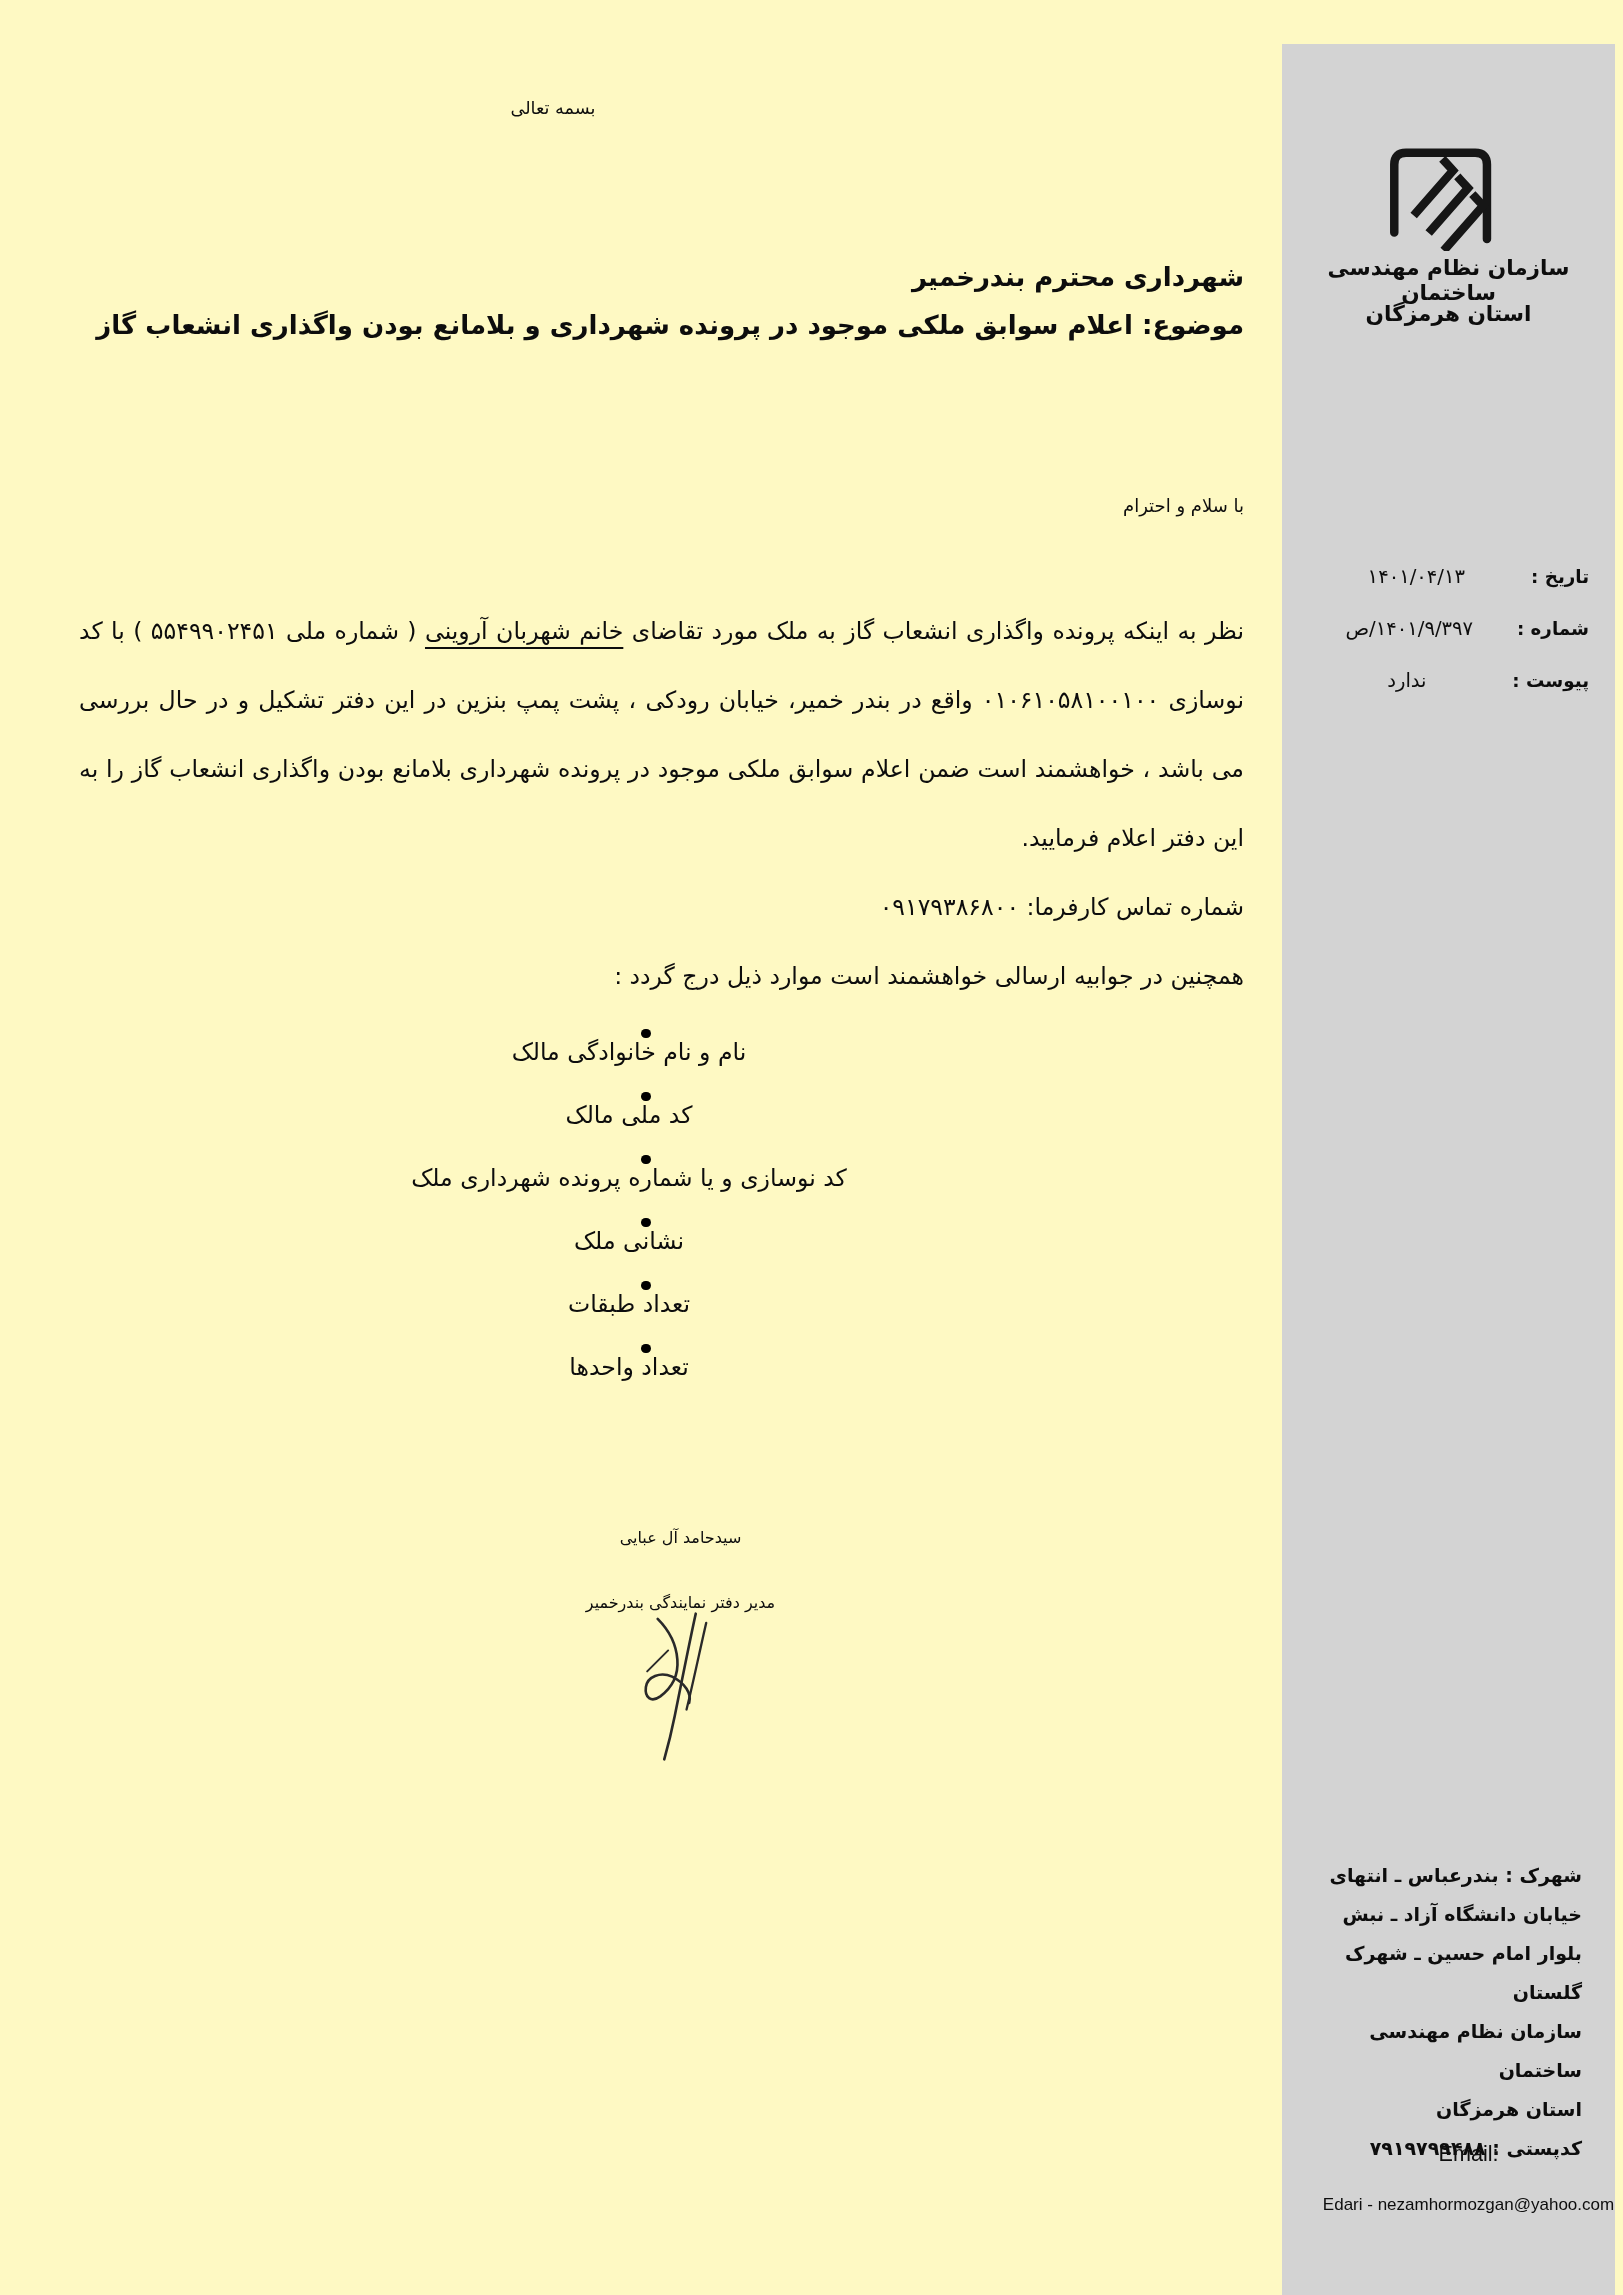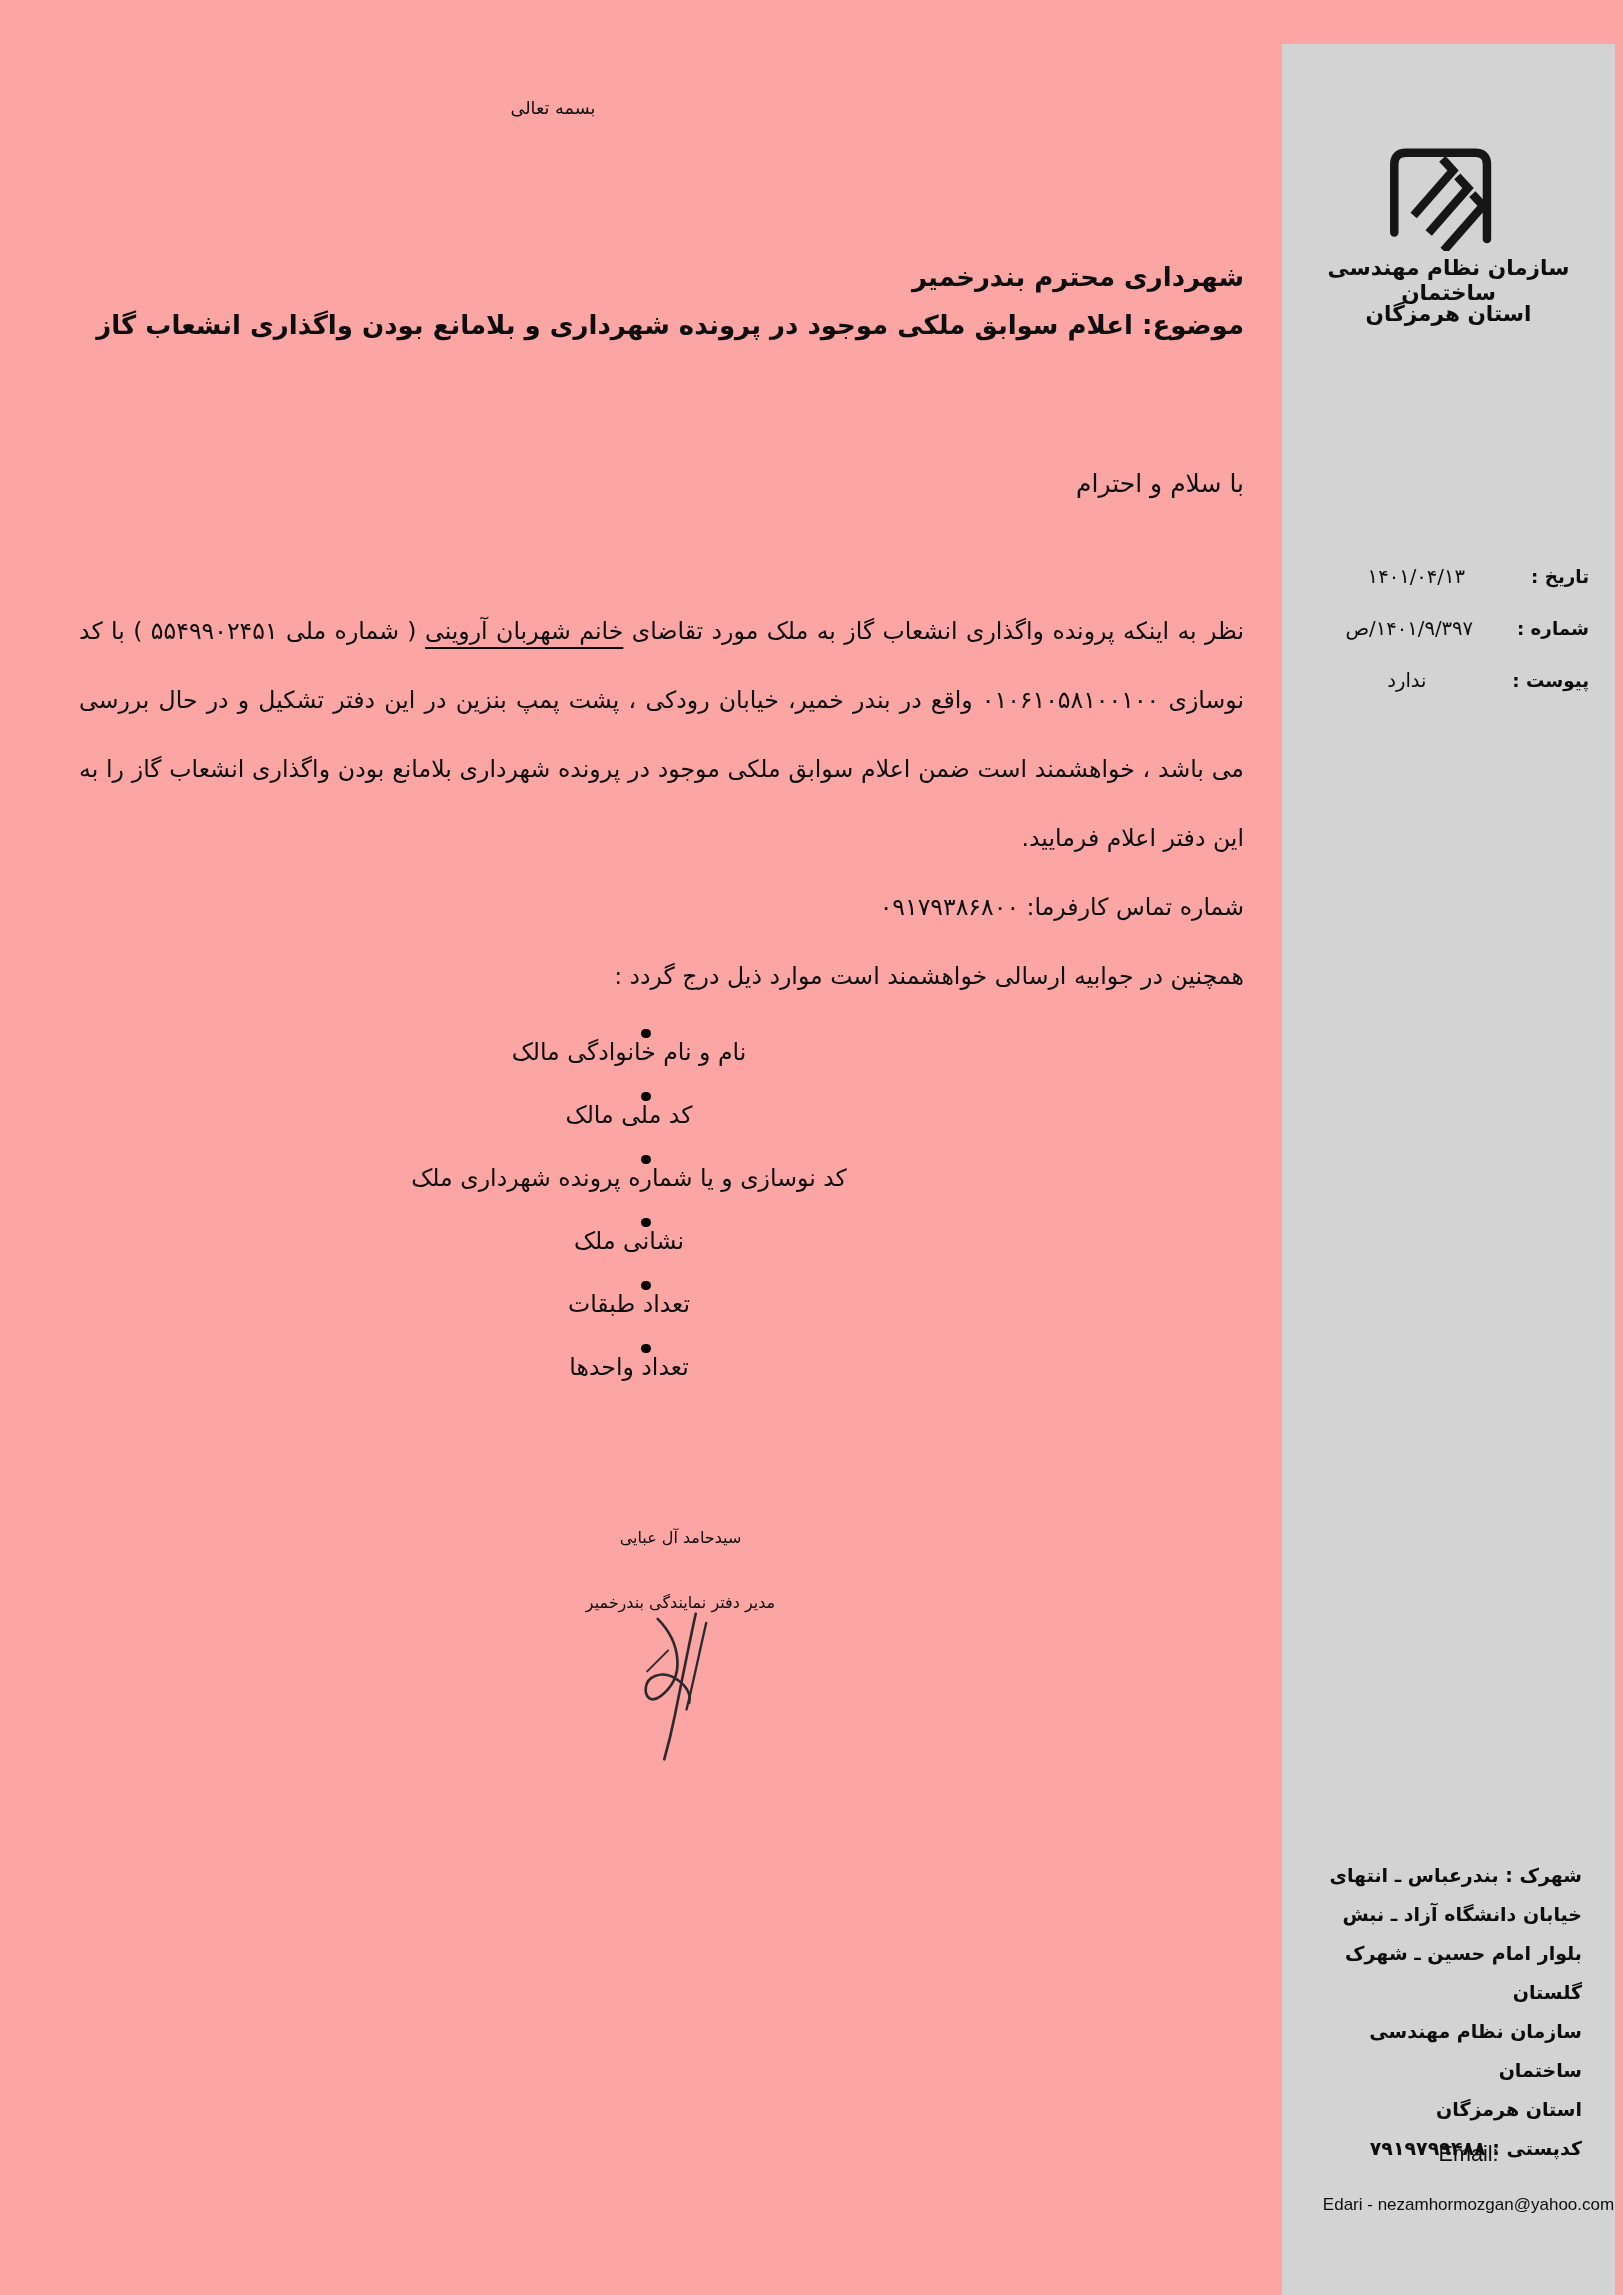--- a/index.html
+++ b/index.html
@@ -1,28 +1,28 @@
 <!DOCTYPE html>
 <html lang="fa" style="--sidebar-bg: #d3d3d3;font-size:10.5px"><head>
 <meta charset="utf-8">
 <style>
   html,body{margin:0;padding:0;background:#ffffff;}
   .page{
     position:relative;
     width:1623px;height:2295px;
-    background:#fca5a5;
+    background:#fef9c3;
     font-family:"DejaVu Sans",sans-serif;
     color:#0d0d0d;
     overflow:hidden;
   }
   
   .main-block{position:absolute;left:79px;width:1165px;direction:rtl;}
   .bismillah{top:98px;text-align:center;font-size:17.7px;position:relative;left:-29.5px;}
   .head{top:253px;font-size:26px;font-weight:bold;line-height:48px;text-align:justify;}
-  .salutation{top:465px;font-size:25px;line-height:37px;}
+  .salutation{top:487px;font-size:18px;line-height:37px;}
   .bodyflow{top:597px;font-size:23.6px;line-height:69px;}
   .bodyflow p{margin:0;text-align:justify;}
   .underlined{text-decoration:underline;text-underline-offset:7.9px;}
   .checklist{top:1029px;padding-right:65px;box-sizing:border-box;}
   .check-item{height:63px;display:flex;align-items:center;font-size:23.6px;flex-direction:column;}
   .bullet{width:9.2px;height:9.2px;border-radius:50%;background:#000;flex:0 0 auto;margin-left:34px;}
   .signature-block{position:absolute;left:497px;width:367px;top:1505px;text-align:center;
     font-size:16px;line-height:65px;direction:rtl;}
   .sig-mark{position:absolute;left:638px;top:1611px;}
   

